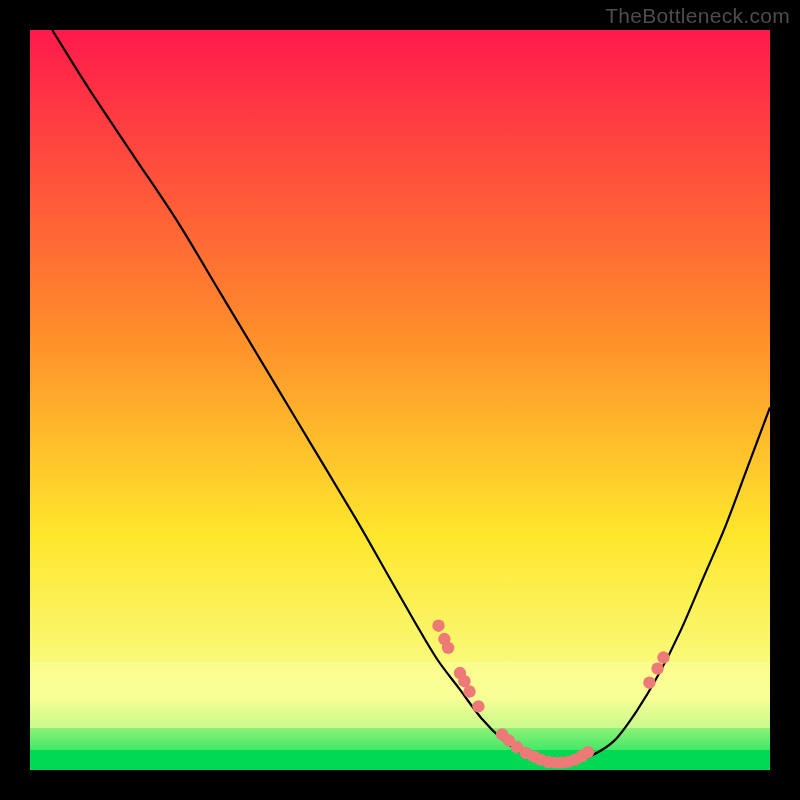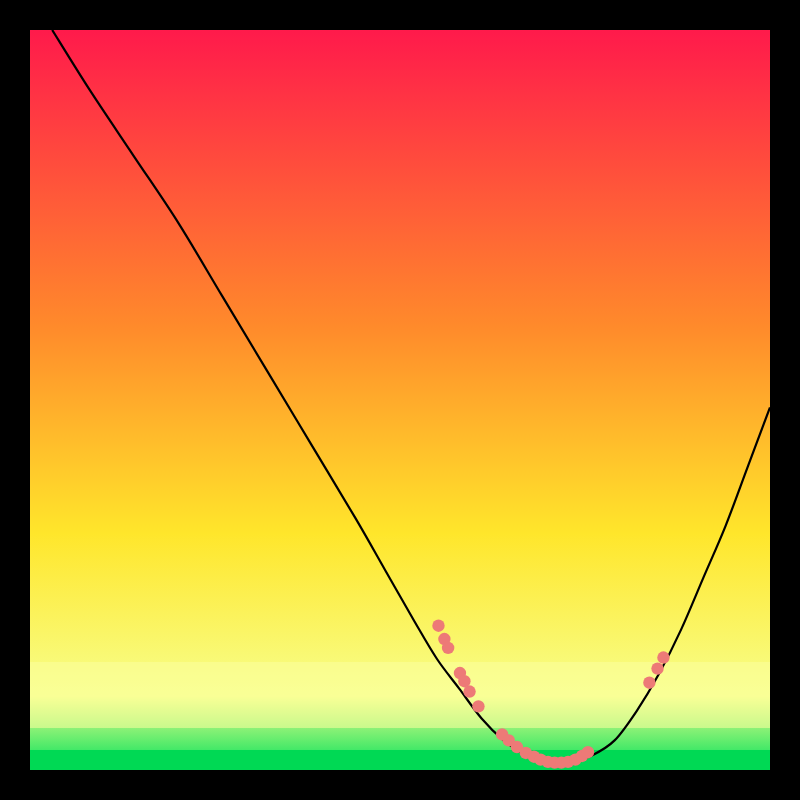--- a/index.html
+++ b/index.html
@@ -35,20 +35,21 @@
     height: 740px;
   }
   svg {
     display: block;
   }
 </style>
 </head>
 <body>
 
 <div class="frame">
+  <div class="watermark">TheBottleneck.com</div>
   <div class="plot-wrap">
     <svg width="740" height="740" viewBox="0 0 740 740">
       <defs>
         <linearGradient id="bg-grad" x1="0" y1="0" x2="0" y2="1">
           <stop id="g-top" offset="0%" stop-color="#ff1a4b"></stop>
           <stop id="g-m1" offset="40%" stop-color="#ff8a2b"></stop>
           <stop id="g-m2" offset="68%" stop-color="#ffe62b"></stop>
           <stop id="g-band" offset="90%" stop-color="#f7ff8c"></stop>
           <stop id="g-bot" offset="100%" stop-color="#00e05a"></stop>
         </linearGradient>

